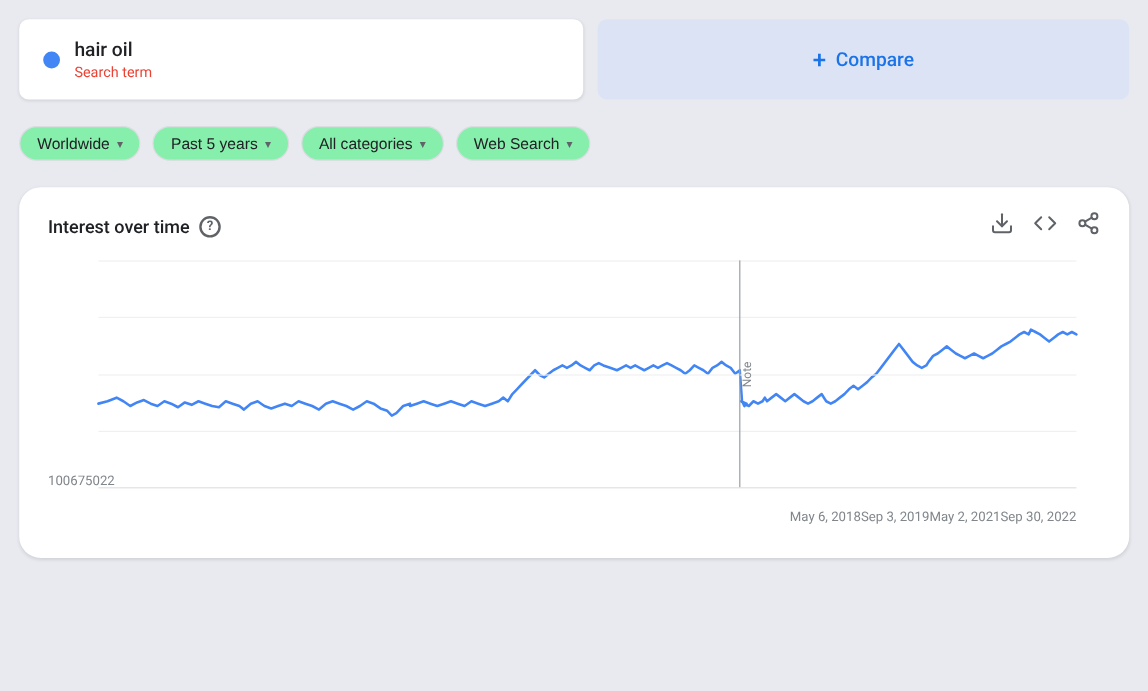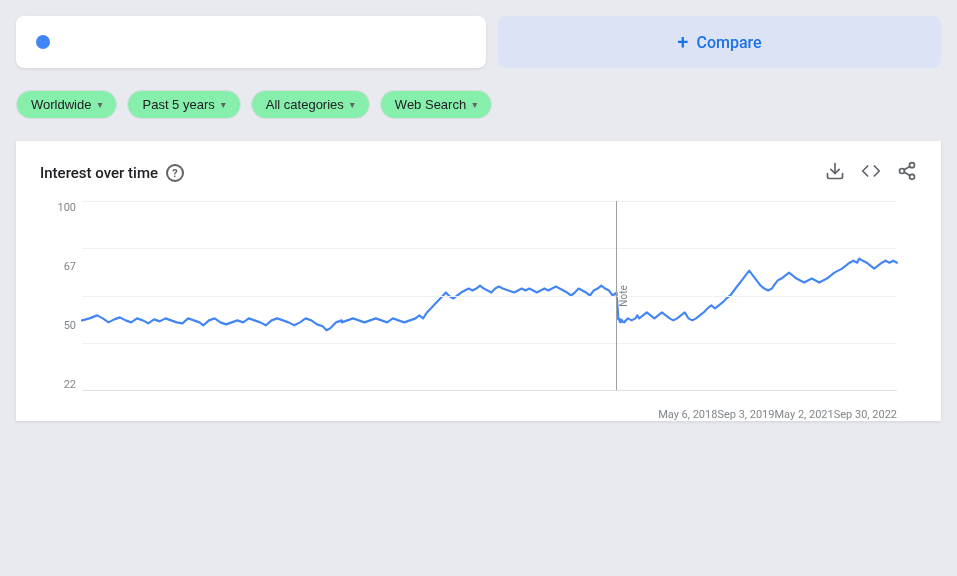--- a/index.html
+++ b/index.html
@@ -91,22 +91,22 @@
       white-space: nowrap;
     }
 
     .filter-btn .chevron {
       font-size: 10px;
       color: #5f6368;
     }
 
     .chart-card {
       background: #fff;
-      border-radius: 0;
-      padding: 20px 24px 0;
+      border-radius: 18px;
+      padding: 20px 24px 28px;
       box-shadow: 0 1px 3px rgba(0,0,0,0.1);
     }
 
     .chart-header {
       display: flex;
       align-items: center;
       justify-content: space-between;
       margin-bottom: 16px;
     }
 
@@ -153,21 +153,21 @@
       height: 220px;
       margin-top: 8px;
     }
 
     .y-axis-labels {
       position: absolute;
       left: 0;
       top: 0;
       bottom: 30px;
       display: flex;
-      flex-direction: column;
+      flex-direction: row;
       justify-content: space-between;
       align-items: flex-end;
       width: 36px;
       font-size: 11px;
       color: #80868b;
     }
 
     .chart-inner {
       position: absolute;
       left: 42px;
@@ -201,20 +201,24 @@
       height: 100%;
       overflow: visible;
     }
   </style>
 </head>
 <body>
 
 <div class="top-row">
   <div class="search-term-card">
     <div class="blue-dot"></div>
+    <div class="search-term-text">
+      <div class="term-name">hair oil</div>
+      <div class="term-label">Search term</div>
+    </div>
   </div>
 
   <div class="compare-card">
     <span class="compare-plus">+</span>
     <span>Compare</span>
   </div>
 </div>
 
 <div class="filters-row">
   <button class="filter-btn">

